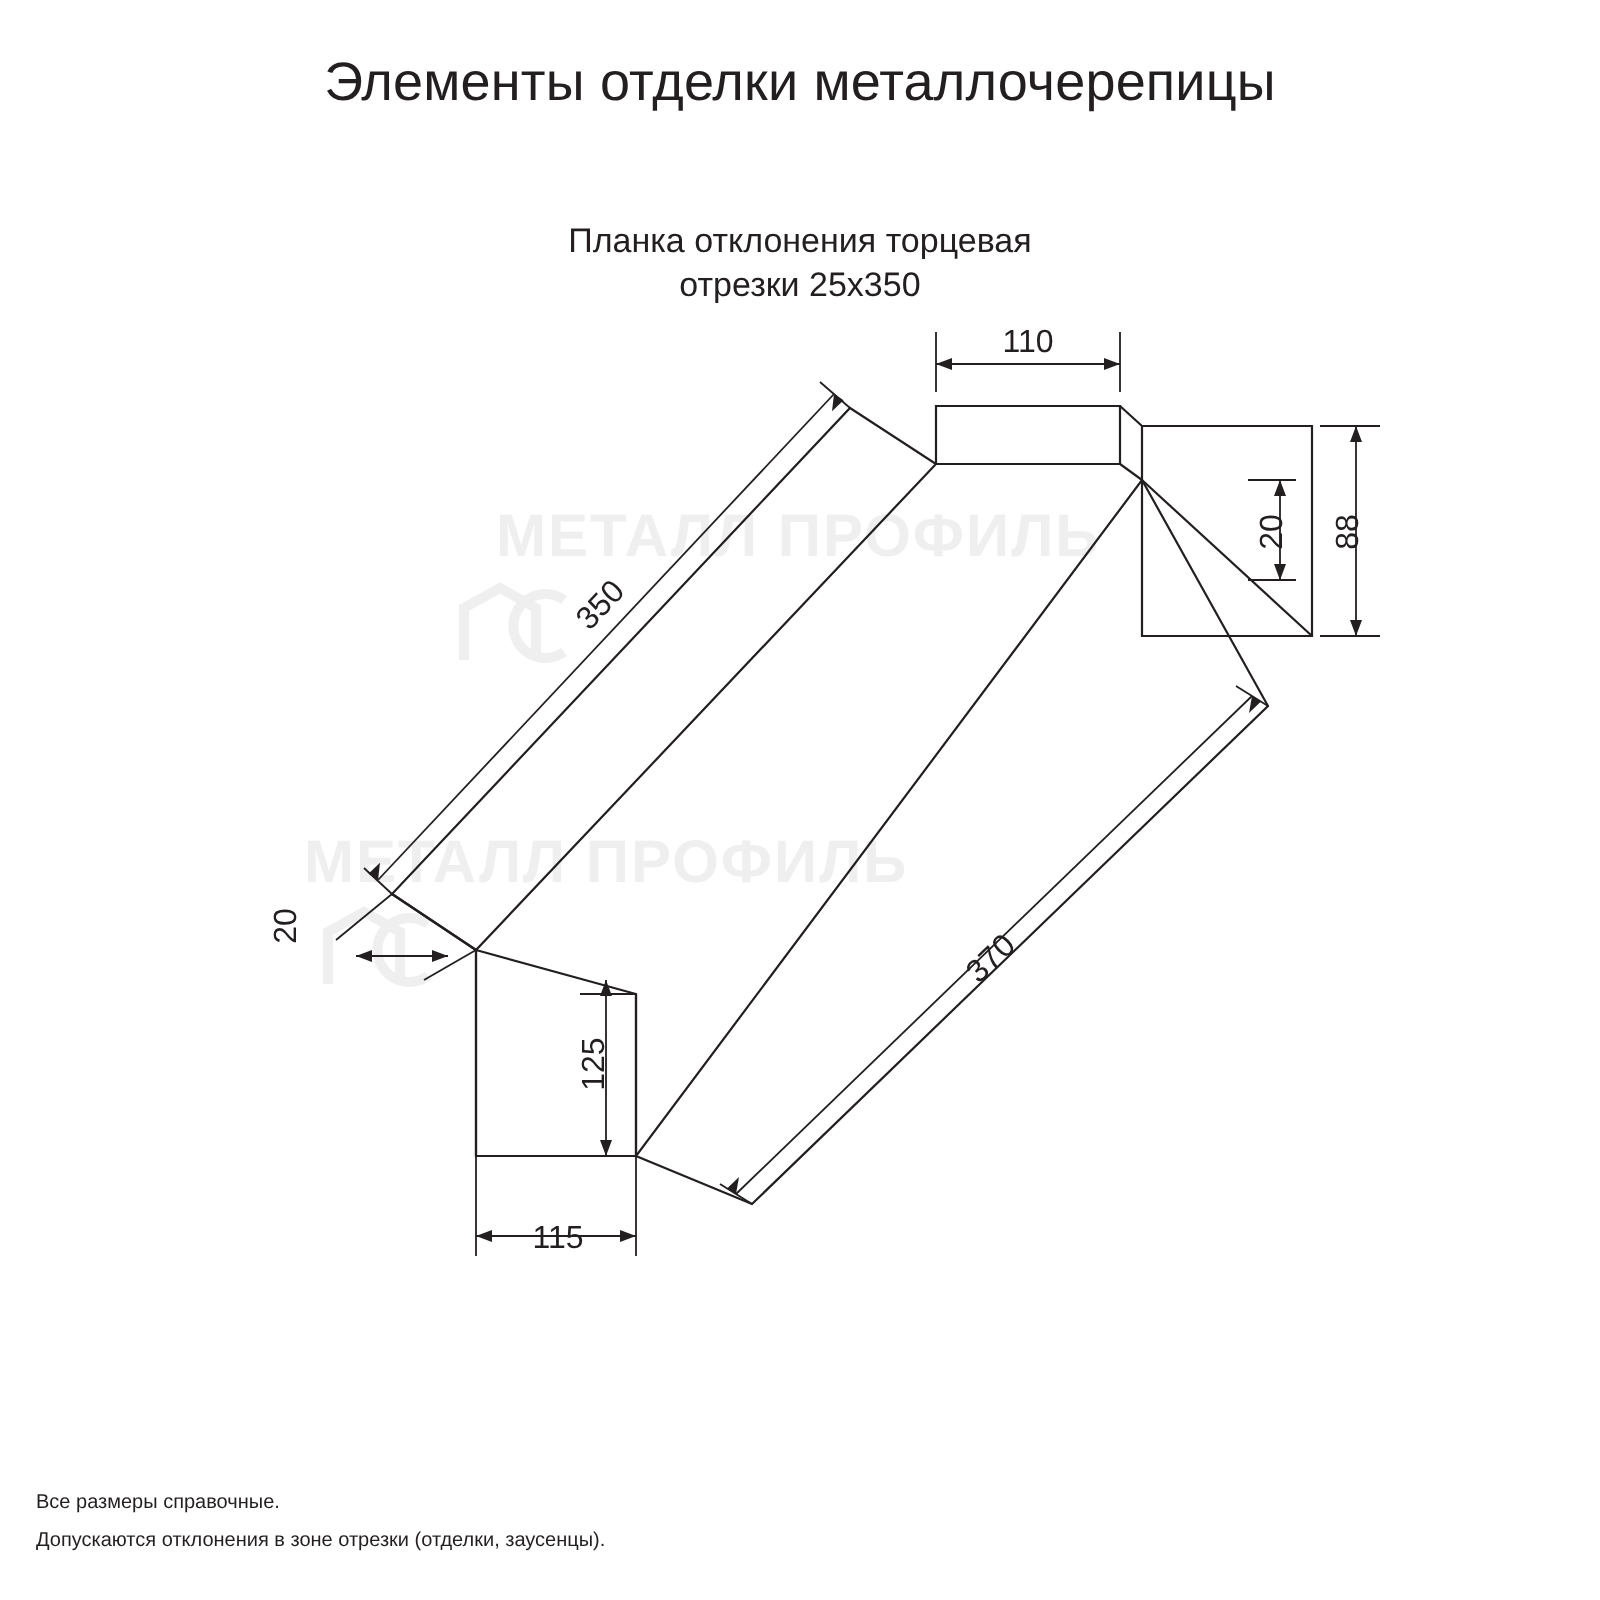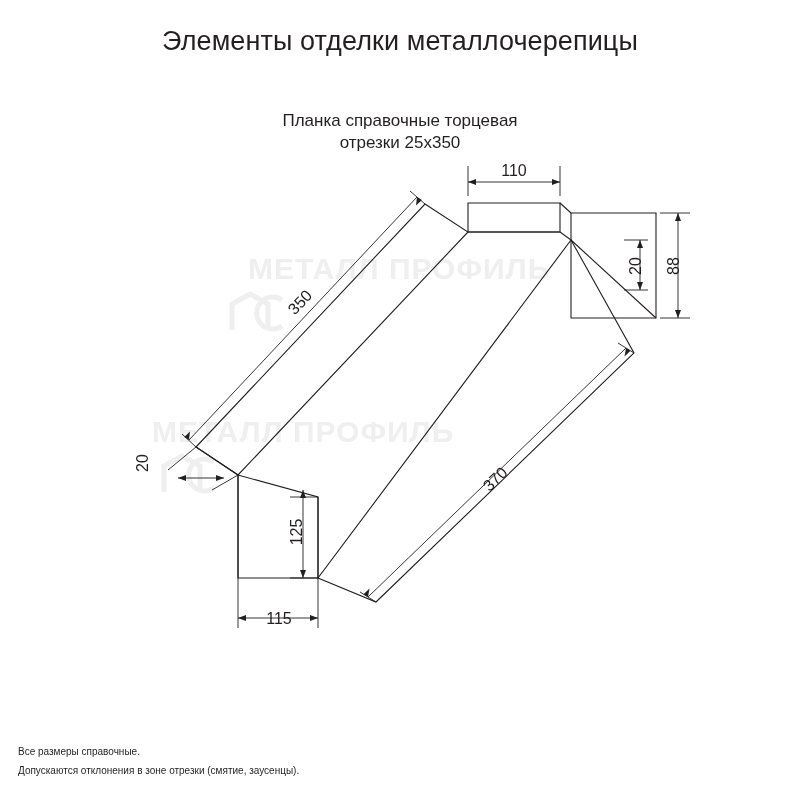--- a/index.html
+++ b/index.html
@@ -77,21 +77,21 @@
   }
 </style>
 </head>
 <body>
 
 <div class="page">
 
   <div class="title">Элементы отделки металлочерепицы</div>
 
   <div class="subtitle">
-    <div>Планка справочные торцевая</div>
+    <div>Планка отклонения торцевая</div>
     <div>отрезки 25х350</div>
   </div>
 
   <div class="wm wm1">МЕТАЛЛ ПРОФИЛЬ</div>
   <div class="wm wm2">МЕТАЛЛ ПРОФИЛЬ</div>
 
   <svg class="wm-logo" style="left:228px; top:290px;" width="70" height="46" viewBox="0 0 70 46">
     <path d="M4 40 L4 14 L22 4 L40 14 L40 40" fill="none" stroke="#efeff0" stroke-width="5"></path>
     <path d="M54 10 a16 16 0 1 0 0 26" fill="none" stroke="#efeff0" stroke-width="5"></path>
   </svg>
@@ -197,16 +197,16 @@
       <text x="304" y="306" text-anchor="middle" transform="rotate(-46.5 304 306)">350</text>
       <text x="499" y="483" text-anchor="middle" transform="rotate(-44 499 483)">370</text>
       <text x="148" y="463" text-anchor="middle" transform="rotate(-90 148 463)">20</text>
       <text x="302" y="532" text-anchor="middle" transform="rotate(-90 302 532)">125</text>
       <text x="279" y="624" text-anchor="middle">115</text>
     </g>
   </svg>
 
   <div class="footnotes">
     <div>Все размеры справочные.</div>
-    <div>Допускаются отклонения в зоне отрезки (смятие, заусенцы).</div>
+    <div>Допускаются отклонения в зоне отрезки (отделки, заусенцы).</div>
   </div>
 
 </div>
 
 </body></html>

